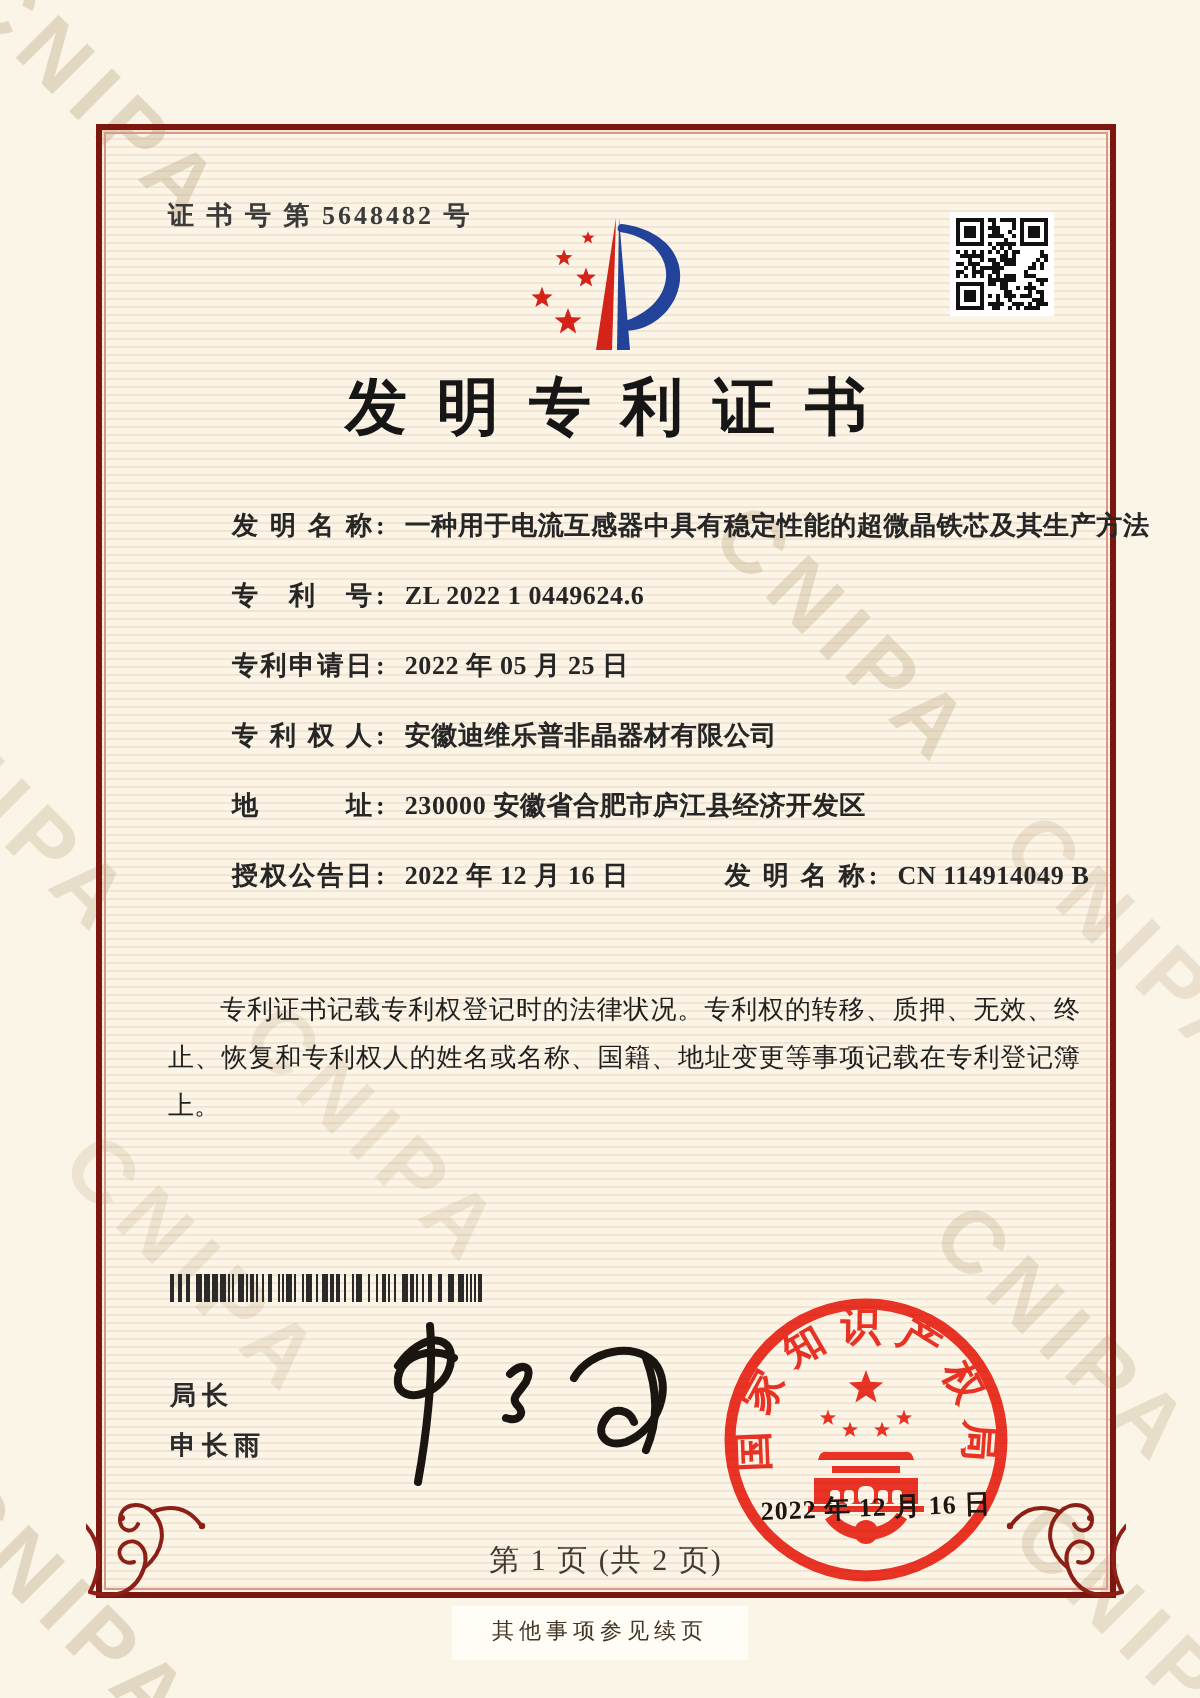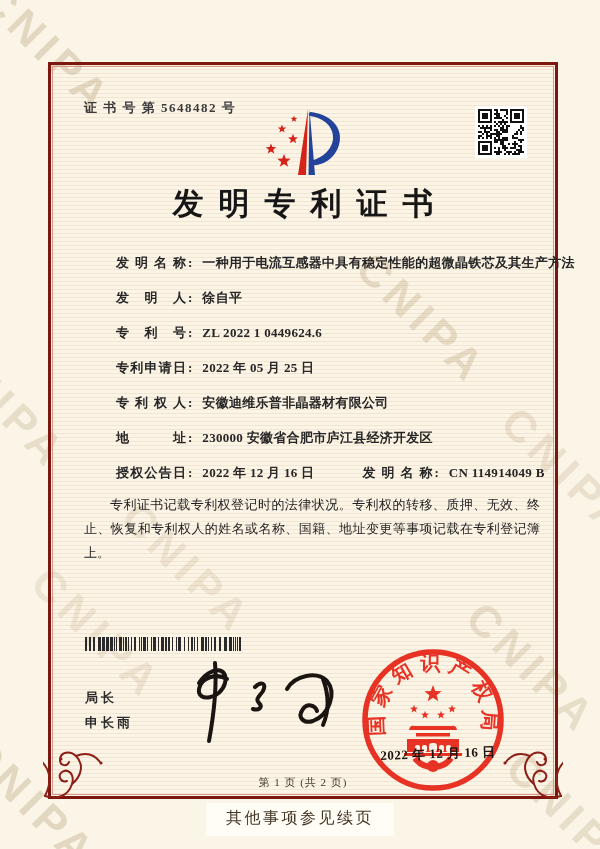--- a/index.html
+++ b/index.html
@@ -44,27 +44,27 @@
   .barcode{position:absolute;left:34px;top:572px;line-height:0;}
   .signer{position:absolute;left:34px;top:620px;font:700 13px "Liberation Sans","DejaVu Sans",sans-serif;
     color:#2b2b2b;letter-spacing:3px;line-height:25px;}
   .signature{position:absolute;left:120px;top:588px;}
   .seal{position:absolute;left:302px;top:575px;mix-blend-mode:multiply;opacity:.95;}
   .seal-date{
     position:absolute;left:312px;top:680px;width:150px;text-align:center;z-index:5;
     font-size:13px;font-weight:700;color:#1d150f;letter-spacing:0.5px;transform:rotate(-2deg);
   }
   .page-footer{position:absolute;left:0;right:0;bottom:6px;text-align:center;
-    font-size:11px;color:#413a30;letter-spacing:1px;}
+    font-size:15px;color:#413a30;letter-spacing:1px;}
   .flourish{position:absolute;bottom:-10px;pointer-events:none;}
   .flourish.fl-right{right:-8px;}
   .flourish.fl-left{left:-8px;transform:scaleX(-1);}
   .cont-tab{
     position:absolute;top:803px;left:50%;transform:translateX(-50%);z-index:2;
-    background:#fffdf6;padding:5px 20px 7px;font-size:16px;color:#443626;letter-spacing:2.5px;
+    background:#fffdf6;padding:5px 20px 7px;font-size:11px;color:#443626;letter-spacing:2.5px;
   }
 </style>
 </head>
 <body>
 
 <div class="cert">
   <div class="inner-line"></div>
 
   <div class="cert-number">证 书 号 第 5648482 号</div>
 
@@ -259,23 +259,20 @@
       </svg>
   </div>
 
   <div class="title">发明专利证书</div>
 
   <div class="fields">
     <div class="frow">
       <span class="flabel">发明名称</span><span class="fcolon">:</span><span class="fvalue">一种用于电流互感器中具有稳定性能的超微晶铁芯及其生产方法</span>
     </div>
     <div class="frow">
-      <span class="flabel">发明人</span><span class="fcolon">:</span><span class="fvalue">徐自平</span>
-    </div>
-    <div class="frow">
       <span class="flabel">专利号</span><span class="fcolon">:</span><span class="fvalue">ZL 2022 1 0449624.6</span>
     </div>
     <div class="frow">
       <span class="flabel">专利申请日</span><span class="fcolon">:</span><span class="fvalue">2022 年 05 月 25 日</span>
     </div>
     <div class="frow">
       <span class="flabel">专利权人</span><span class="fcolon">:</span><span class="fvalue">安徽迪维乐普非晶器材有限公司</span>
     </div>
     <div class="frow">
       <span class="flabel">地址</span><span class="fcolon">:</span><span class="fvalue">230000 安徽省合肥市庐江县经济开发区</span>

